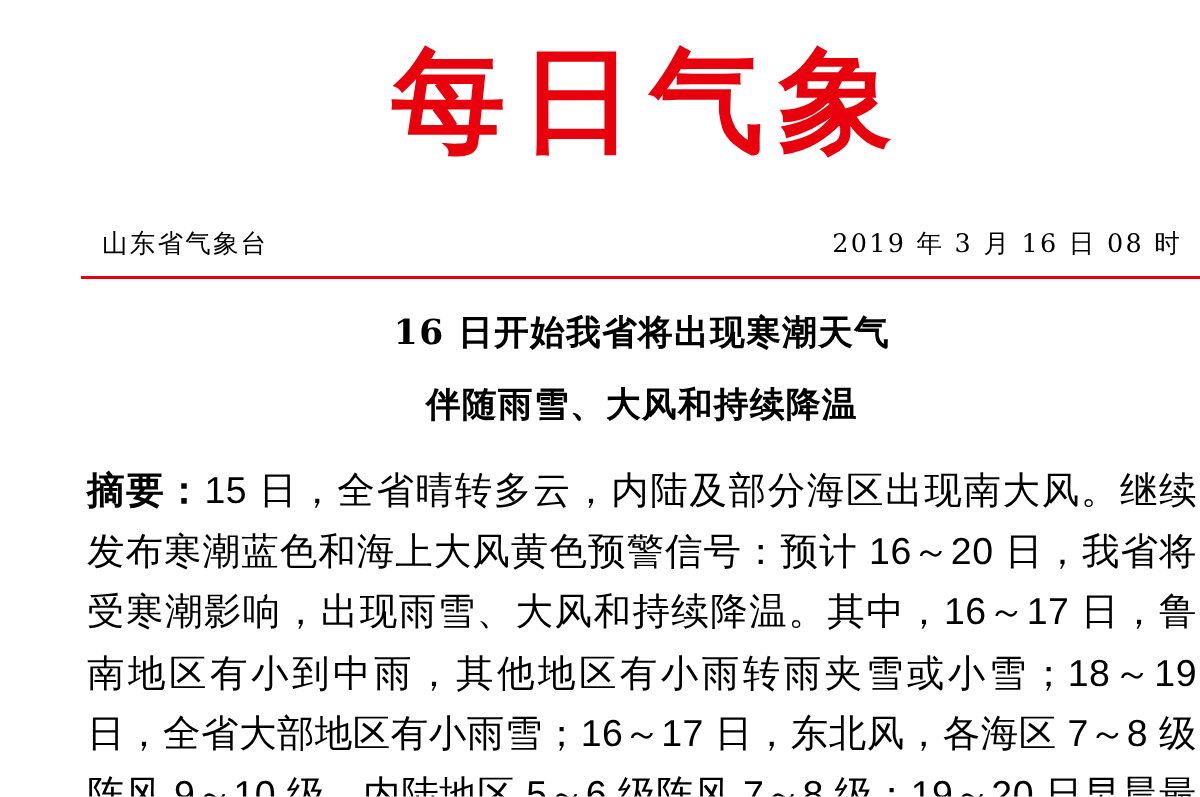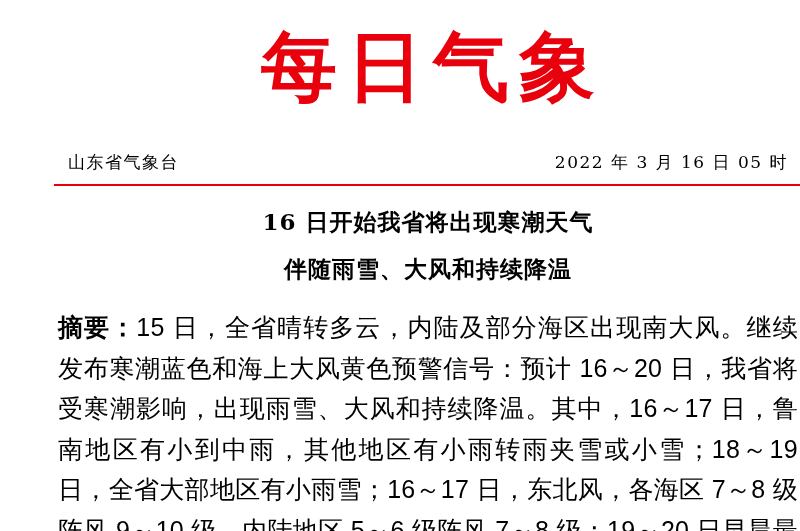--- a/index.html
+++ b/index.html
@@ -93,21 +93,21 @@
 <body>
 
 <div class="page">
 
   <div class="masthead">
     <div class="masthead-title">每日气象</div>
   </div>
 
   <div class="meta-row">
     <div class="meta-left">山东省气象台</div>
-    <div class="meta-right">2022 年 3 月 16 日 05 时</div>
+    <div class="meta-right">2019 年 3 月 16 日 08 时</div>
   </div>
 
   <hr class="rule">
 
   <div class="headline-block">
     <div class="headline">16 日开始我省将出现寒潮天气</div>
     <div class="subheadline">伴随雨雪、大风和持续降温</div>
   </div>
 
   <div class="body-block">

